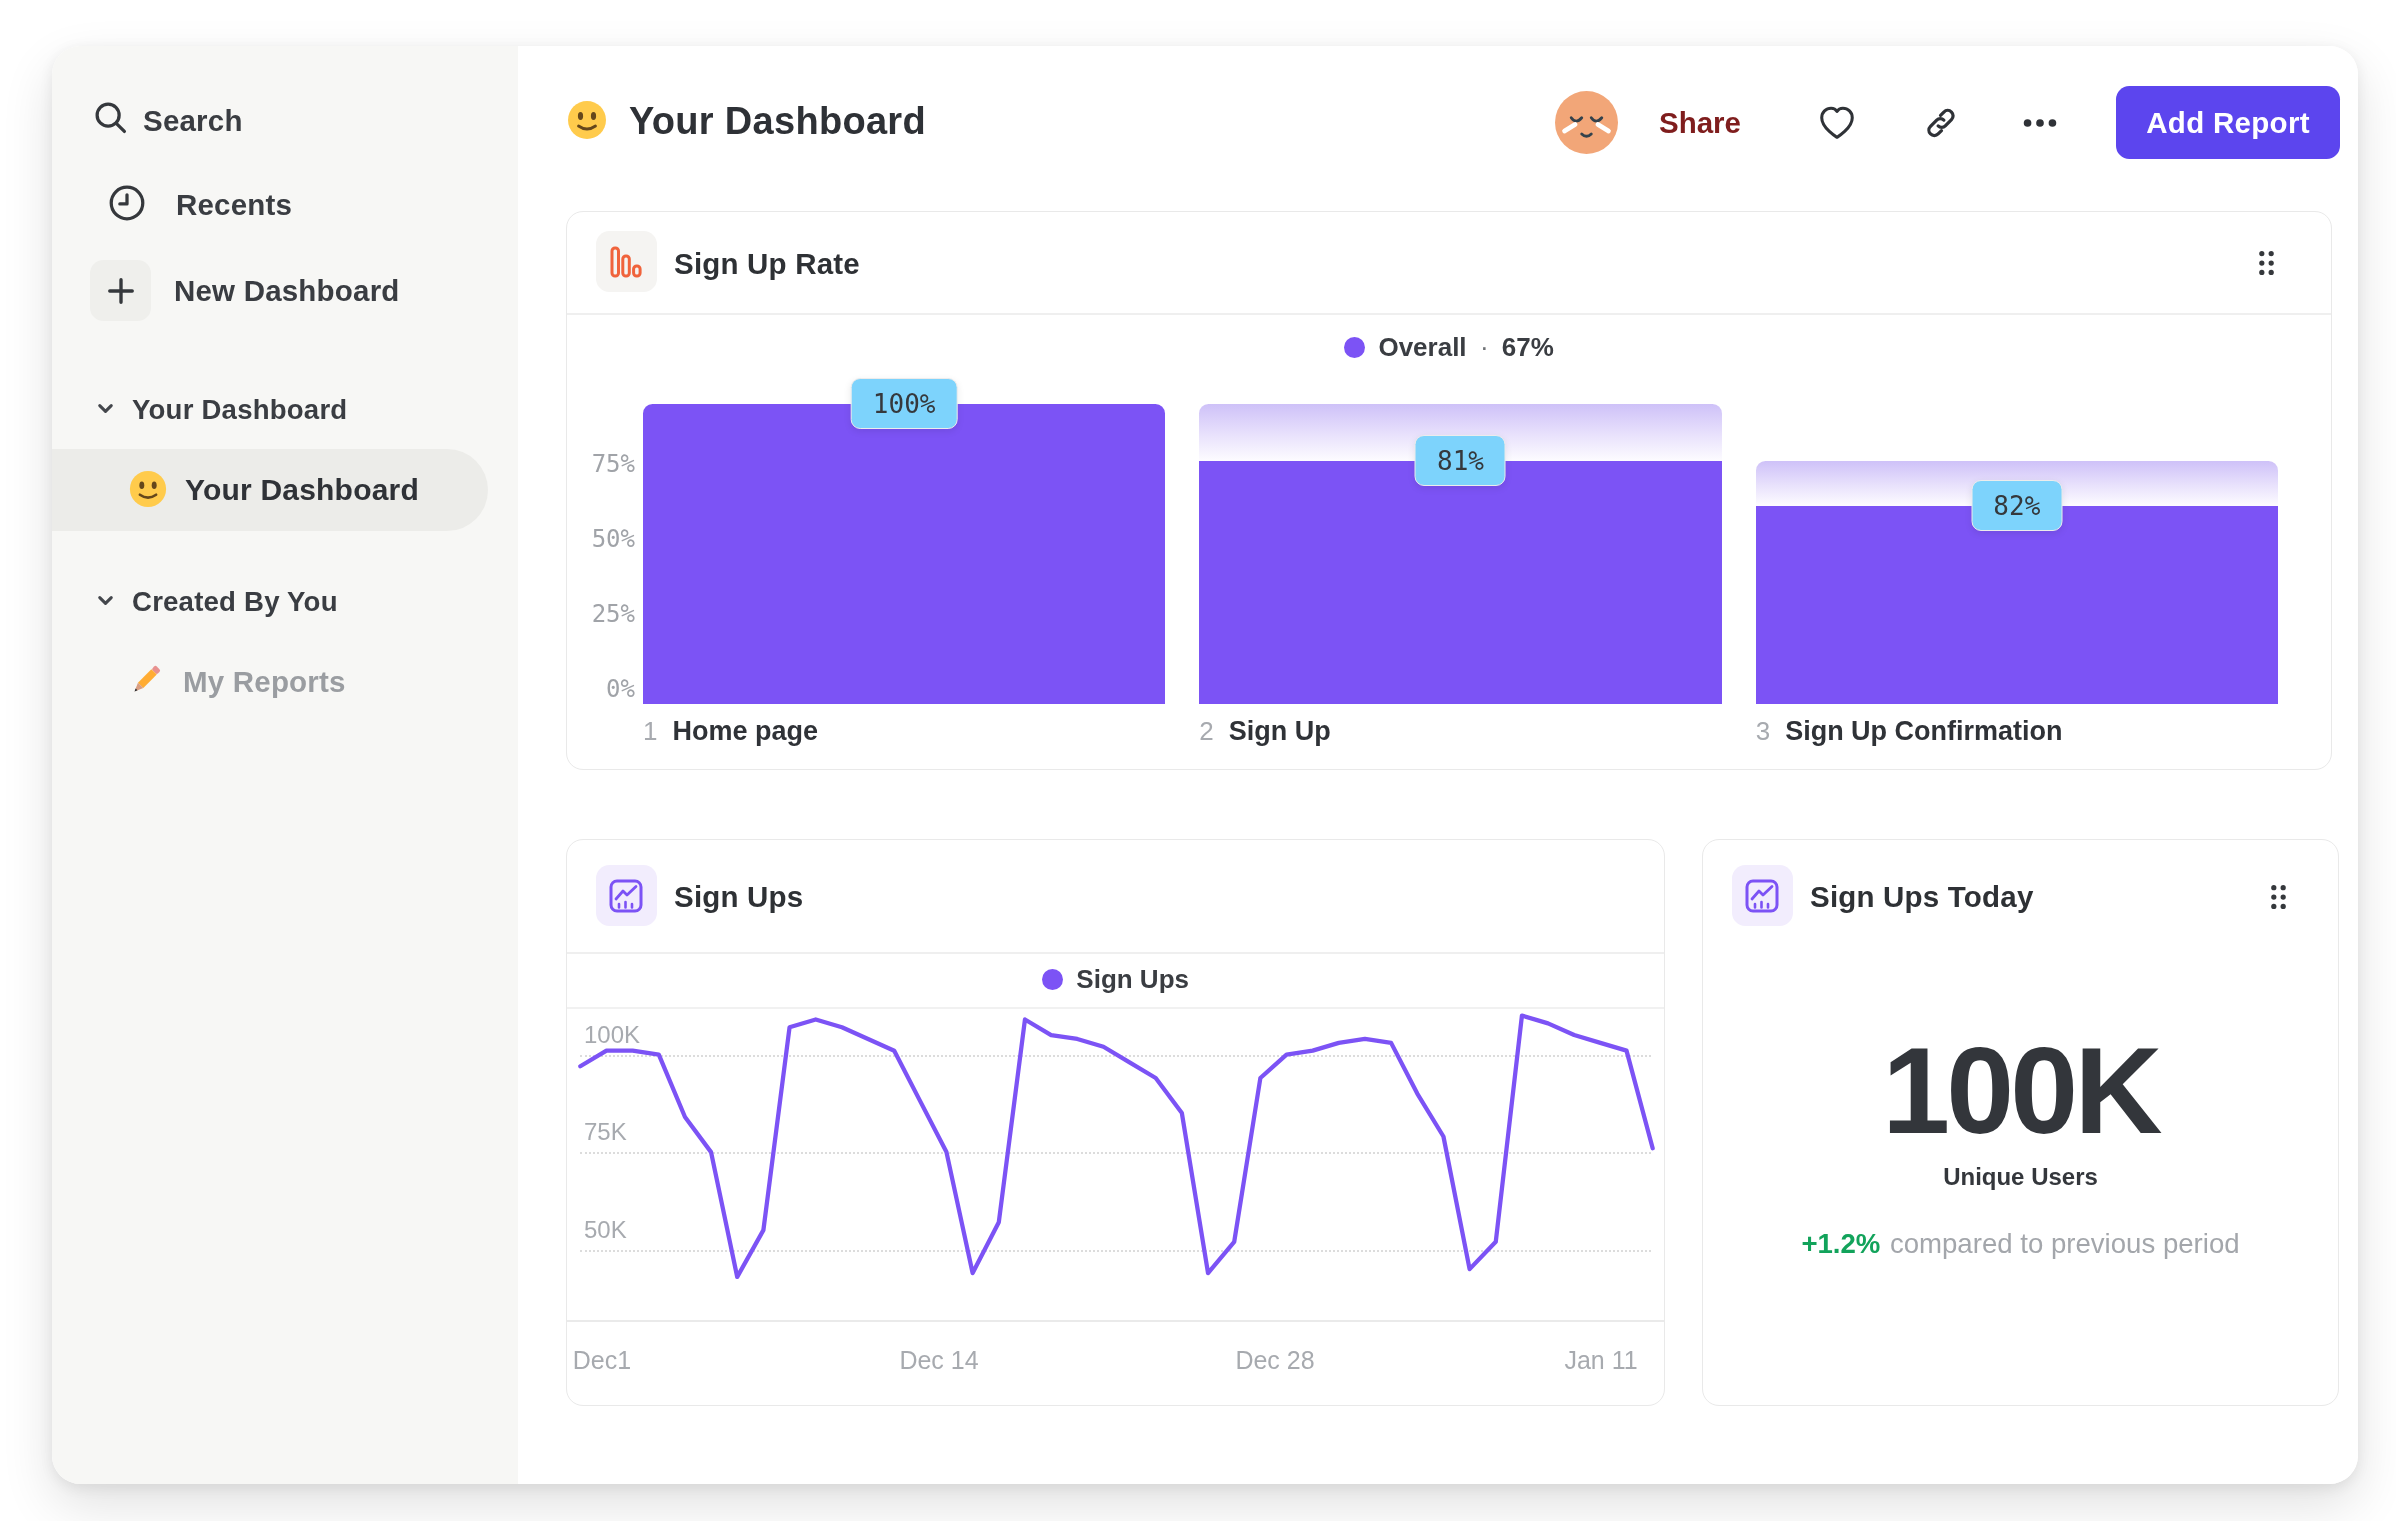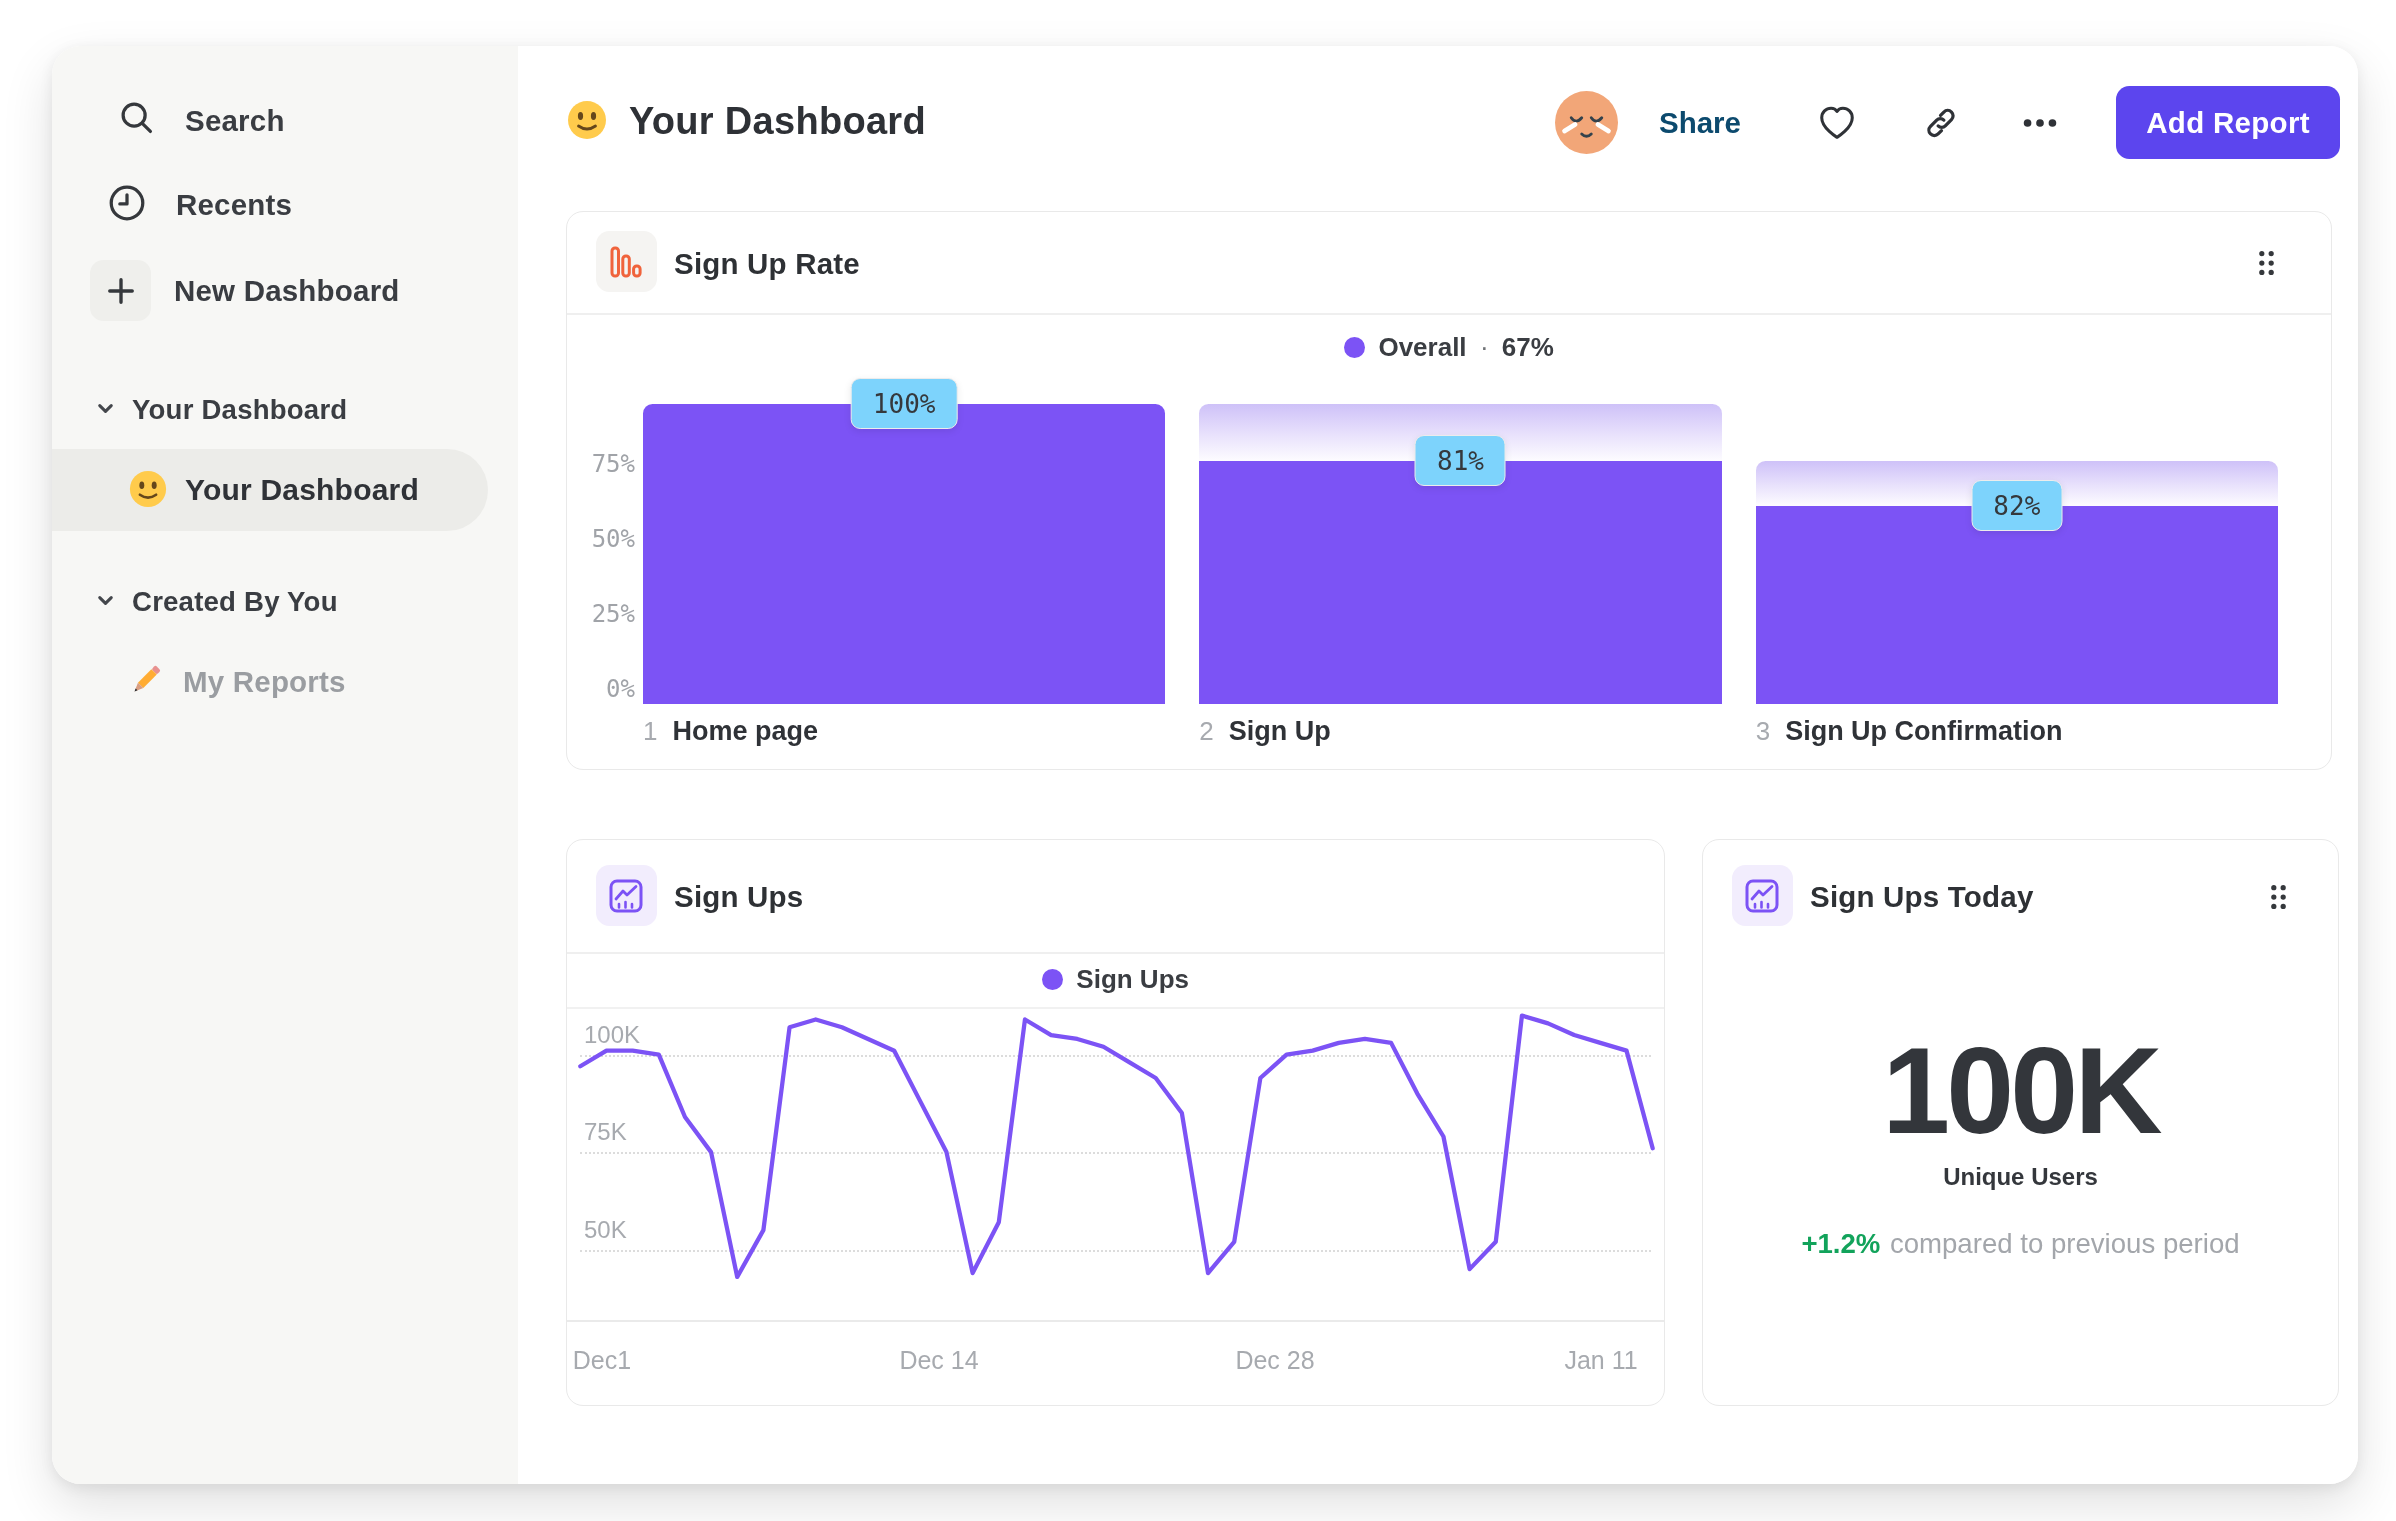--- a/index.html
+++ b/index.html
@@ -16,21 +16,21 @@
   .pill { position:absolute; left:0; width:436px; height:82px; background:#ECECE9; border-radius:0 41px 41px 0;
           display:flex; align-items:center; padding-left:76px; gap:17px; cursor:pointer; }
   .pill .side-label { font-size:30px; color:#2F3237; }
   .gray-label { color:#9A9DA1; }
   
   .main { position:absolute; left:466px; top:0; right:0; bottom:0; background:#fff; border-radius:0 28.5px 28.5px 0; }
   .page-title { position:absolute; left:48px; top:42px; height:67px; display:flex; align-items:center; gap:21px; }
   .page-title h1 { font-size:38px; font-weight:700; color:#2E3136; letter-spacing:0.3px; }
   .avatar { position:absolute; left:1037px; top:45px; width:63px; height:63px; border-radius:50%; cursor:pointer; }
   .share-btn { position:absolute; left:1141px; top:48px; height:57px; display:flex; align-items:center; cursor:pointer;
-               font-size:29.5px; font-weight:700; color:#0c4a6e; }
+               font-size:29.5px; font-weight:700; color:#7f1d1d; }
   .icon-btn { position:absolute; top:53px; width:48px; height:48px; display:flex; align-items:center; justify-content:center; cursor:pointer; }
   .primary-btn { position:absolute; left:1598px; top:40px; width:224px; height:73px; background:#5C45EE; border:none;
                  border-radius:13.3px; color:#fff; font-size:29.5px; font-weight:700; font-family:"Liberation Sans",sans-serif;
                  cursor:pointer; letter-spacing:0.3px; }
   
   .card { position:absolute; background:#fff; border:1.9px solid #E9E9E9; border-radius:17px; }
   .card-head { position:absolute; left:0; right:0; top:0; }
   .head-tile { position:absolute; left:28.5px; width:61px; height:61px; border-radius:13.3px; display:flex; align-items:center; justify-content:center; }
   .card-title { position:absolute; left:107px; font-size:29.5px; font-weight:700; color:#2E3135; letter-spacing:0.2px; }
   .drag-handle { position:absolute; cursor:grab; }
@@ -70,21 +70,21 @@
   .metric-delta { position:absolute; left:0; right:0; top:388px; text-align:center; font-size:27.6px; color:#A3A6AB; }
   .delta-val { color:#12A35B; font-weight:700; margin-right:9.5px; }
 </style>
 </head>
 <body>
 
 <div class="window">
 
   <nav class="sidebar">
 
-    <div class="side-item" style="left:63px; top:51px; gap:26px;">
+    <div class="side-item" style="left:37px; top:51px; gap:10px;">
       <span>
         <svg width="44" height="44" viewBox="0 0 46 46" fill="none">
             <circle cx="20" cy="19" r="11.5" stroke="#35383C" stroke-width="3.4"></circle>
             <path d="M28.5 27.5 L37 36" stroke="#35383C" stroke-width="3.4" stroke-linecap="round"></path>
           </svg>
       </span>
       <span class="side-label">Search</span>
     </div>
 
     <div class="side-item" style="left:53px; top:135px; gap:27px;">

